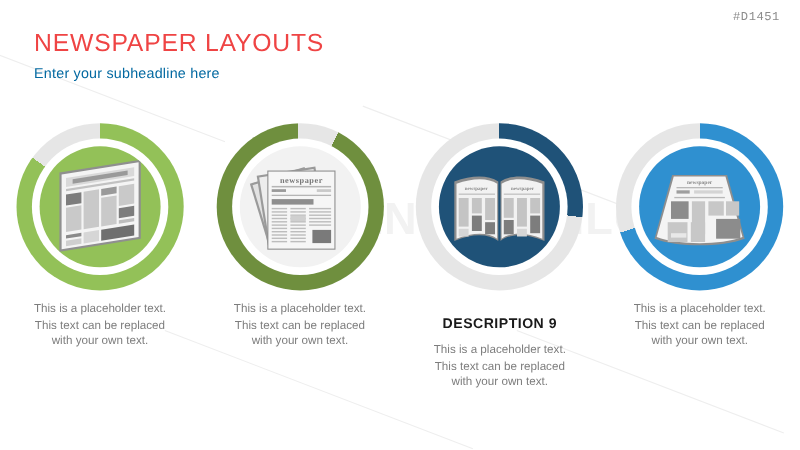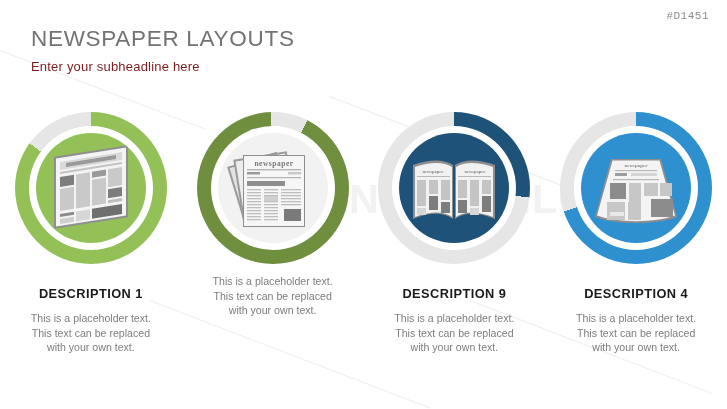--- a/index.html
+++ b/index.html
@@ -28,29 +28,29 @@
 
   
   .header {
     position: absolute;
     left: 31px;
     top: 27px;
   }
   .title {
     font-size: 22.5px;
     font-weight: 400;
-    color: #737373;
+    color: #ef4444;
     letter-spacing: 0.7px;
     line-height: 1.1;
   }
   .subtitle {
     margin-top: 7px;
     font-size: 13px;
     font-weight: 400;
-    color: #7f1d1d;
+    color: #0369a1;
     letter-spacing: 0.2px;
   }
 
   
   .wm-line {
     position: absolute;
     background: #eeeeee;
     height: 1px;
     transform-origin: 0 0;
     pointer-events: none;
@@ -189,21 +189,20 @@
             <rect x="56" y="39" width="14" height="6" fill="#9a9a9a"></rect>
             <rect x="56" y="47" width="14" height="26" fill="#c9c9c9"></rect>
             <rect x="56" y="76" width="30" height="10" fill="#6f6f6f"></rect>
             <rect x="72" y="39" width="14" height="18" fill="#c9c9c9"></rect>
             <rect x="72" y="59" width="14" height="9" fill="#7d7d7d"></rect>
             <rect x="72" y="70" width="14" height="3" fill="#bdbdbd"></rect>
           </g>
         </svg>
       </div>
     </div>
-    <div class="desc-title">DESCRIPTION 1</div>
     <div class="desc-body">
       <span>This is a placeholder text.</span>
       <span>This text can be replaced</span>
       <span>with your own text.</span>
     </div>
   </div>
 
   <div class="col">
     <div class="donut">
       <div class="ring" style="background: conic-gradient(from 27deg, rgb(111, 143, 62) 0deg, rgb(111, 143, 62) 331.2deg, rgb(230, 230, 230) 331.2deg, rgb(230, 230, 230) 360deg);"></div>
@@ -335,21 +334,20 @@
             <rect x="48" y="50" width="12" height="30"></rect>
             <rect x="63" y="50" width="14" height="13"></rect>
             <rect x="79" y="50" width="12" height="13"></rect>
             <rect x="26" y="69" width="18" height="18"></rect>
             <rect x="47" y="69" width="13" height="18"></rect>
           </g>
           <rect x="29" y="79" width="14" height="4" fill="#e8e8e8"></rect>
         </svg>
       </div>
     </div>
-    <div class="desc-title">DESCRIPTION 4</div>
     <div class="desc-body">
       <span>This is a placeholder text.</span>
       <span>This text can be replaced</span>
       <span>with your own text.</span>
     </div>
   </div>
 
 </div>
 
 </body></html>

